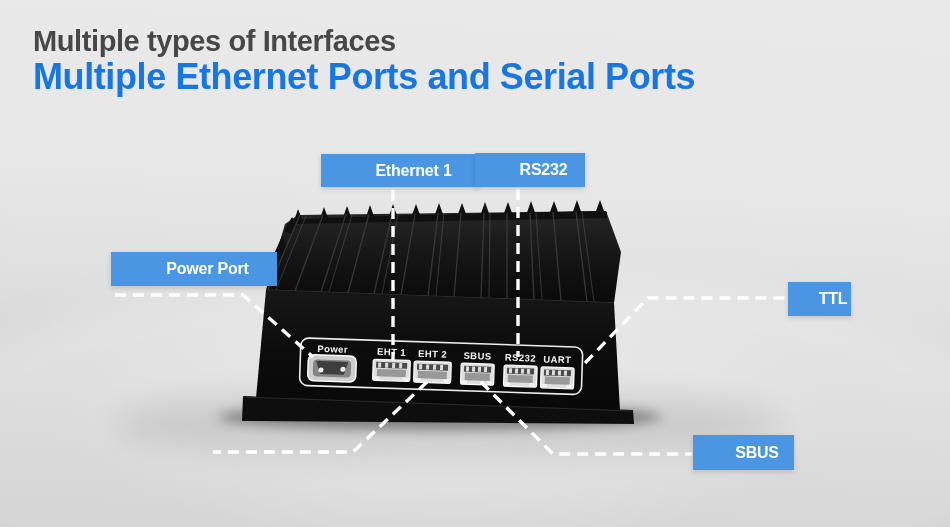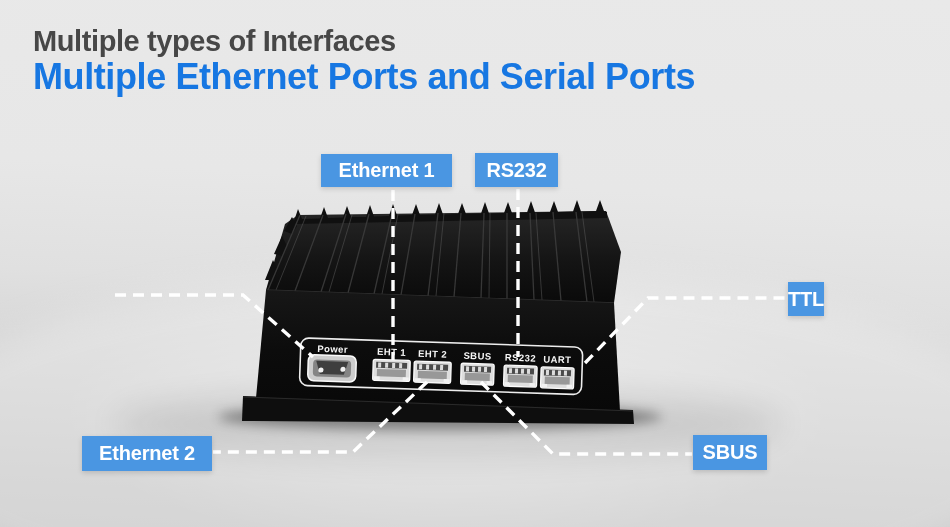--- a/index.html
+++ b/index.html
@@ -17,22 +17,23 @@
     color:var(--title-gray,#474747);line-height:1.0;
   }
   .subtitle{
     position:absolute;left:33px;top:59px;margin:0;
     font-size:36px;font-weight:bold;letter-spacing:-0.4px;
     color:var(--subtitle-blue,#1777E2);line-height:1.0;
   }
   .callout{
     position:absolute;display:flex;align-items:center;justify-content:center;
     background:var(--callout-blue,#4A96E2);color:#fff;
-    font-size:20px;font-weight:bold;letter-spacing:-0.2px;
+    font-size:16px;font-weight:bold;letter-spacing:-0.2px;
     box-shadow:0 2px 5px rgba(0,0,0,0.15);
+    padding-left:27px;
   }
   .co-ethernet1{left:321px;top:154px;width:131px;height:33px;}
   .co-rs232{left:475px;top:153px;width:83px;height:34px;}
   .co-power{left:111px;top:252px;width:139px;height:34px;}
   .co-ttl{left:788px;top:282px;width:36px;height:34px;}
   .co-ethernet2{left:82px;top:436px;width:130px;height:35px;}
   .co-sbus{left:693px;top:435px;width:74px;height:35px;}
   .dash{stroke:var(--line-white,#ffffff);stroke-width:3.4;fill:none;stroke-dasharray:11 7;}
   .portlabel{font-family:"Liberation Sans","DejaVu Sans",sans-serif;font-size:9.5px;font-weight:bold;fill:#f6f6f6;letter-spacing:0.4px;}
   .finline{stroke:#3c3c3c;stroke-width:1.3;opacity:0.9;}
@@ -210,17 +211,17 @@
       <polyline class="dash" points="518,189 518,357"></polyline>
       <polyline class="dash" points="115,295 243,295 313,357"></polyline>
       <polyline class="dash" points="585,363 648,298 787,298"></polyline>
       <polyline class="dash" points="427,382 353,452 213,452"></polyline>
       <polyline class="dash" points="481,382 553,454 692,454"></polyline>
     </g>
   </svg>
 
   <div class="callout co-ethernet1">Ethernet 1</div>
   <div class="callout co-rs232">RS232</div>
+  <div class="callout co-power">Power Port</div>
   <div class="callout co-ttl">TTL</div>
-  <div class="callout co-ethernet2">Ethernet 2</div>
   <div class="callout co-sbus">SBUS</div>
 
 </div>
 
 </body></html>

